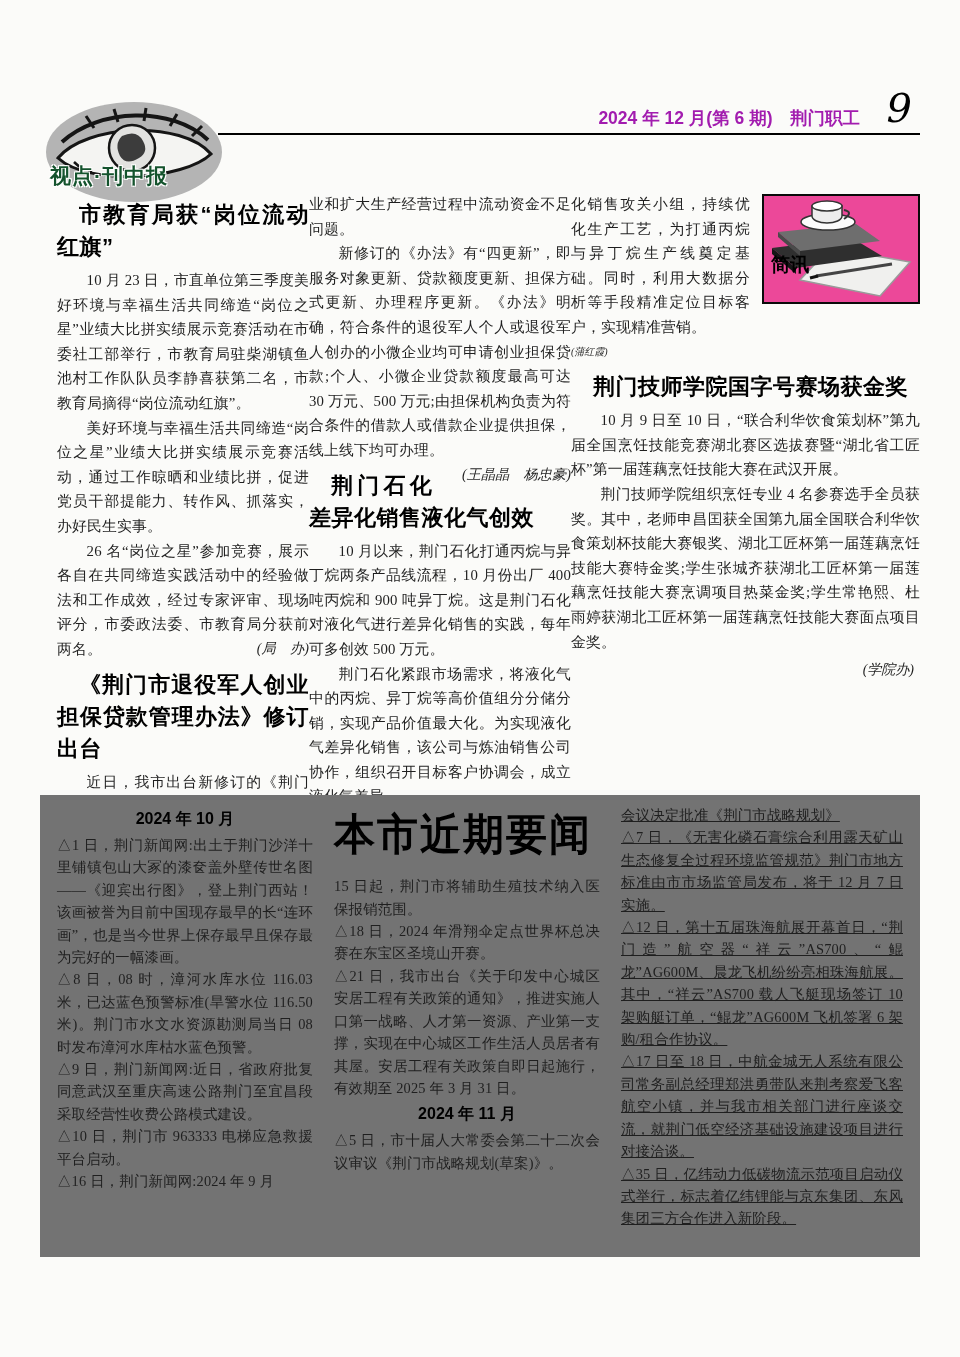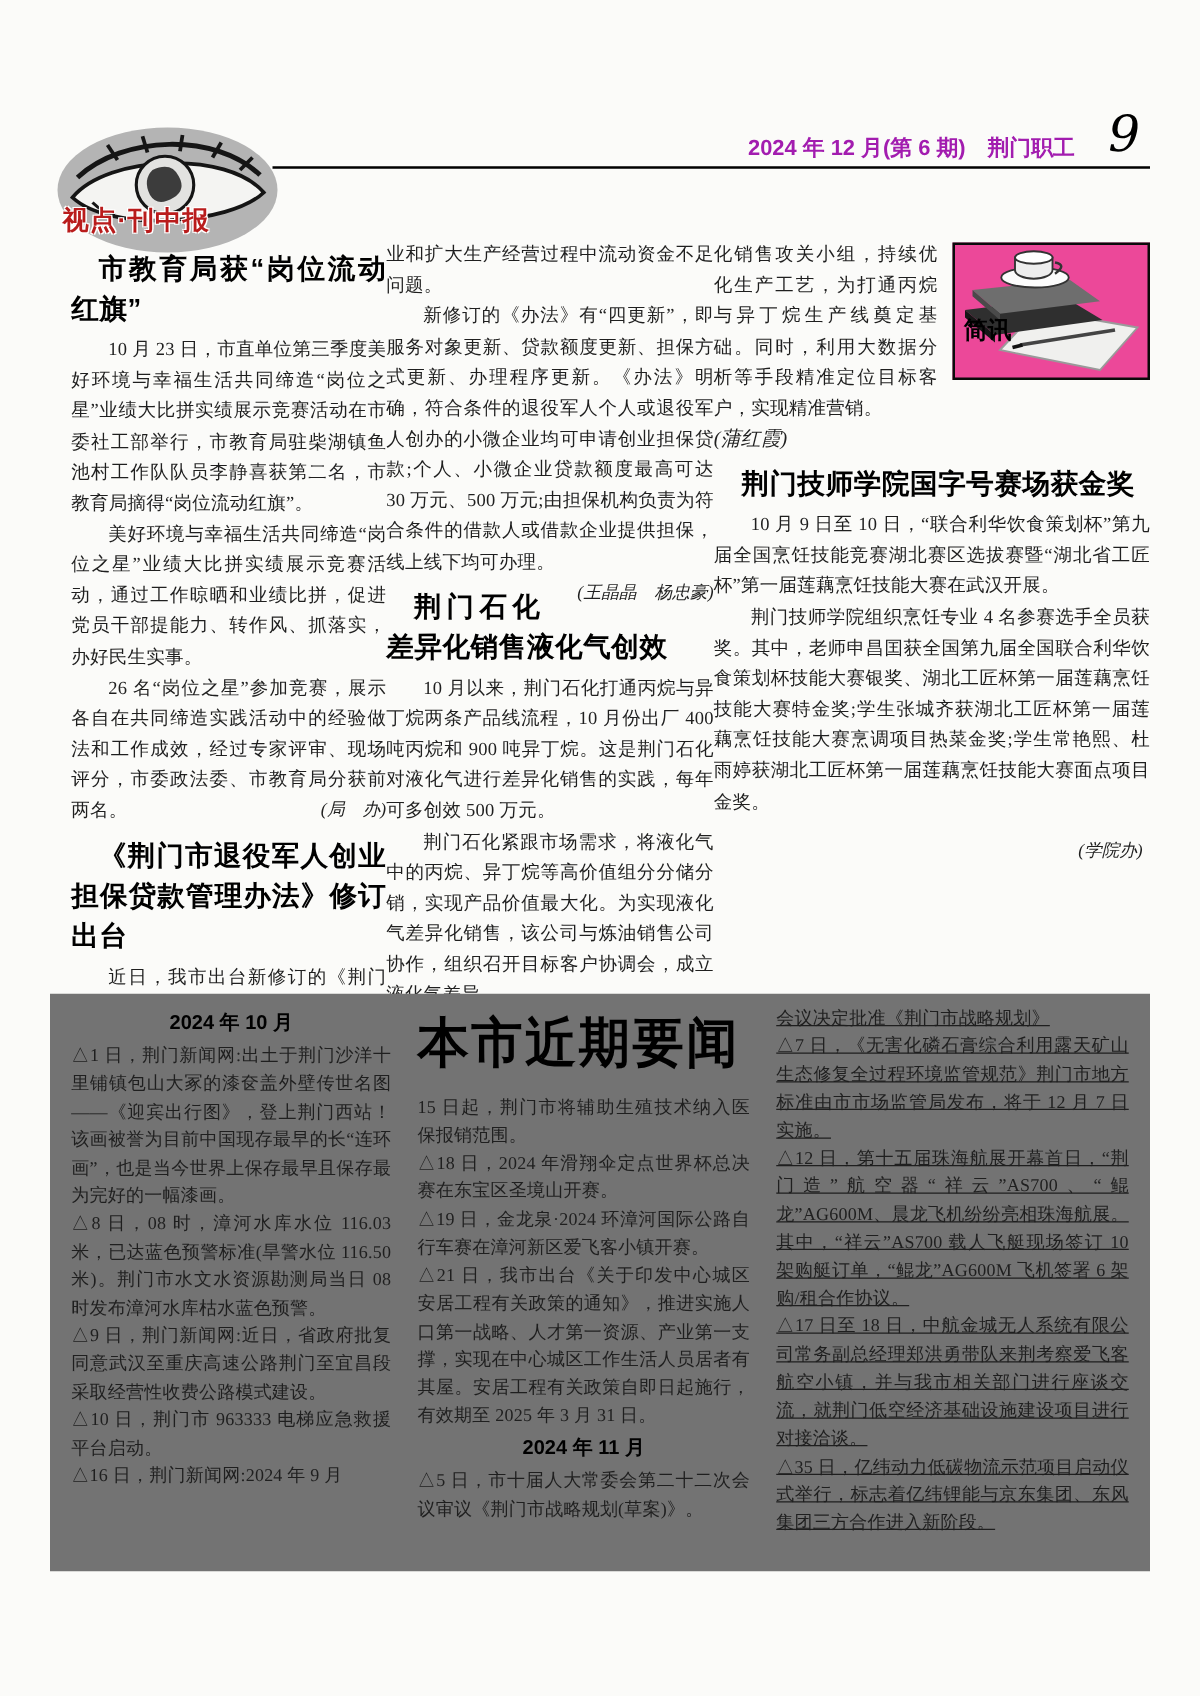--- a/index.html
+++ b/index.html
@@ -2,39 +2,39 @@
 <html><head>
 <meta charset="utf-8">
 <style>
   html,body{margin:0;padding:0;background:#9a9a9a;}
   .page{position:relative;width:960px;height:1357px;margin:0 auto;background:#fbfbf9;
         font-family:"Liberation Serif",serif;color:#1f1f1f;overflow:hidden;}
 
   
   .logo{position:absolute;left:44px;top:100px;width:180px;height:108px;}
   .logo-text{position:absolute;left:6px;bottom:18px;font-family:"Liberation Sans",sans-serif;
-             font-weight:900;font-size:21px;letter-spacing:1px;color:#b91c1c;
+             font-weight:900;font-size:21px;letter-spacing:1px;color:#14532d;
              text-shadow:-1px -1px 0 #fff,1px -1px 0 #fff,-1px 1px 0 #fff,1px 1px 0 #fff;}
   .issue-line{position:absolute;top:106px;right:100px;font-family:"Liberation Sans",sans-serif;
               font-weight:700;font-size:17.5px;color:#a21caf;white-space:nowrap;}
   .page-number{position:absolute;top:88px;right:48px;font-family:"DejaVu Serif",serif;
                font-style:italic;font-size:40px;color:#000;line-height:1;}
   .head-rule{position:absolute;left:218px;right:40px;top:133px;border-top:2px solid #000;}
 
   
   .main{position:absolute;left:57px;top:192px;right:40px;display:flex;}
   .c1{width:252px;} .c2{width:262px;} .c3{flex:1;}
   .body{font-size:14.8px;line-height:24.6px;text-align:justify;margin:0;letter-spacing:.2px;}
   .indent{text-indent:2em;}
   .art-title{font-family:"Liberation Sans",sans-serif;font-weight:700;font-size:22px;
              line-height:32px;color:#000;margin:7px 0 5px;text-indent:1em;letter-spacing:.5px;
              text-align:justify;}
   .byline-float{float:right;font-size:14px;font-style:italic;}
-  .byline-left{font-size:16px;font-style:italic;line-height:24.6px;margin:0;}
-  .byline-right{font-size:14px;font-style:italic;line-height:24.6px;text-align:right;margin:16px 6px 0 0;}
+  .byline-left{font-size:10px;font-style:italic;line-height:24.6px;margin:0;}
+  .byline-right{font-size:14px;font-style:italic;line-height:24.6px;text-align:right;margin:4px 6px 0 0;}
 
   
   .brief-box{float:right;width:158px;height:110px;border:2px solid #0a0a0a;background:#ec4899;
              margin:2px 0 6px 12px;position:relative;box-sizing:border-box;}
   .brief-label{position:absolute;left:7px;bottom:24px;font-family:"Liberation Sans",sans-serif;
                font-weight:700;font-size:19px;color:#000;}
 
   
   .news{position:absolute;left:40px;top:795px;width:880px;height:462px;background:#737373;box-sizing:border-box;}
   .news-cols{display:flex;gap:21px;padding:9px 17px 0 17px;}
@@ -135,21 +135,20 @@
         <div class="body item">△8 日，08 时，漳河水库水位 116.03 米，已达蓝色预警标准(旱警水位 116.50 米)。荆门市水文水资源勘测局当日 08 时发布漳河水库枯水蓝色预警。</div>
         <div class="body item">△9 日，荆门新闻网:近日，省政府批复同意武汉至重庆高速公路荆门至宜昌段采取经营性收费公路模式建设。</div>
         <div class="body item">△10 日，荆门市 963333 电梯应急救援平台启动。</div>
         <div class="body item">△16 日，荆门新闻网:2024 年 9 月</div>
       </div>
 
       <div class="n2">
         <div class="news-title">本市近期要闻</div>
         <div class="body">15 日起，荆门市将辅助生殖技术纳入医保报销范围。</div>
         <div class="body item">△18 日，2024 年滑翔伞定点世界杯总决赛在东宝区圣境山开赛。</div>
-        <div class="body item">△19 日，金龙泉·2024 环漳河国际公路自行车赛在漳河新区爱飞客小镇开赛。</div>
         <div class="body item">△21 日，我市出台《关于印发中心城区安居工程有关政策的通知》，推进实施人口第一战略、人才第一资源、产业第一支撑，实现在中心城区工作生活人员居者有其屋。安居工程有关政策自即日起施行，有效期至 2025 年 3 月 31 日。</div>
         <div class="month">2024 年 11 月</div>
         <div class="body item">△5 日，市十届人大常委会第二十二次会议审议《荆门市战略规划(草案)》。</div>
       </div>
 
       <div class="n3">
         <div class="body">会议决定批准《荆门市战略规划》</div>
         <div class="body item">△7 日，《无害化磷石膏综合利用露天矿山生态修复全过程环境监管规范》荆门市地方标准由市市场监管局发布，将于 12 月 7 日实施。</div>
         <div class="body item">△12 日，第十五届珠海航展开幕首日，“荆门造”航空器“祥云”AS700、“鲲龙”AG600M、晨龙飞机纷纷亮相珠海航展。其中，“祥云”AS700 载人飞艇现场签订 10 架购艇订单，“鲲龙”AG600M 飞机签署 6 架购/租合作协议。</div>
         <div class="body item">△17 日至 18 日，中航金城无人系统有限公司常务副总经理郑洪勇带队来荆考察爱飞客航空小镇，并与我市相关部门进行座谈交流，就荆门低空经济基础设施建设项目进行对接洽谈。</div>

